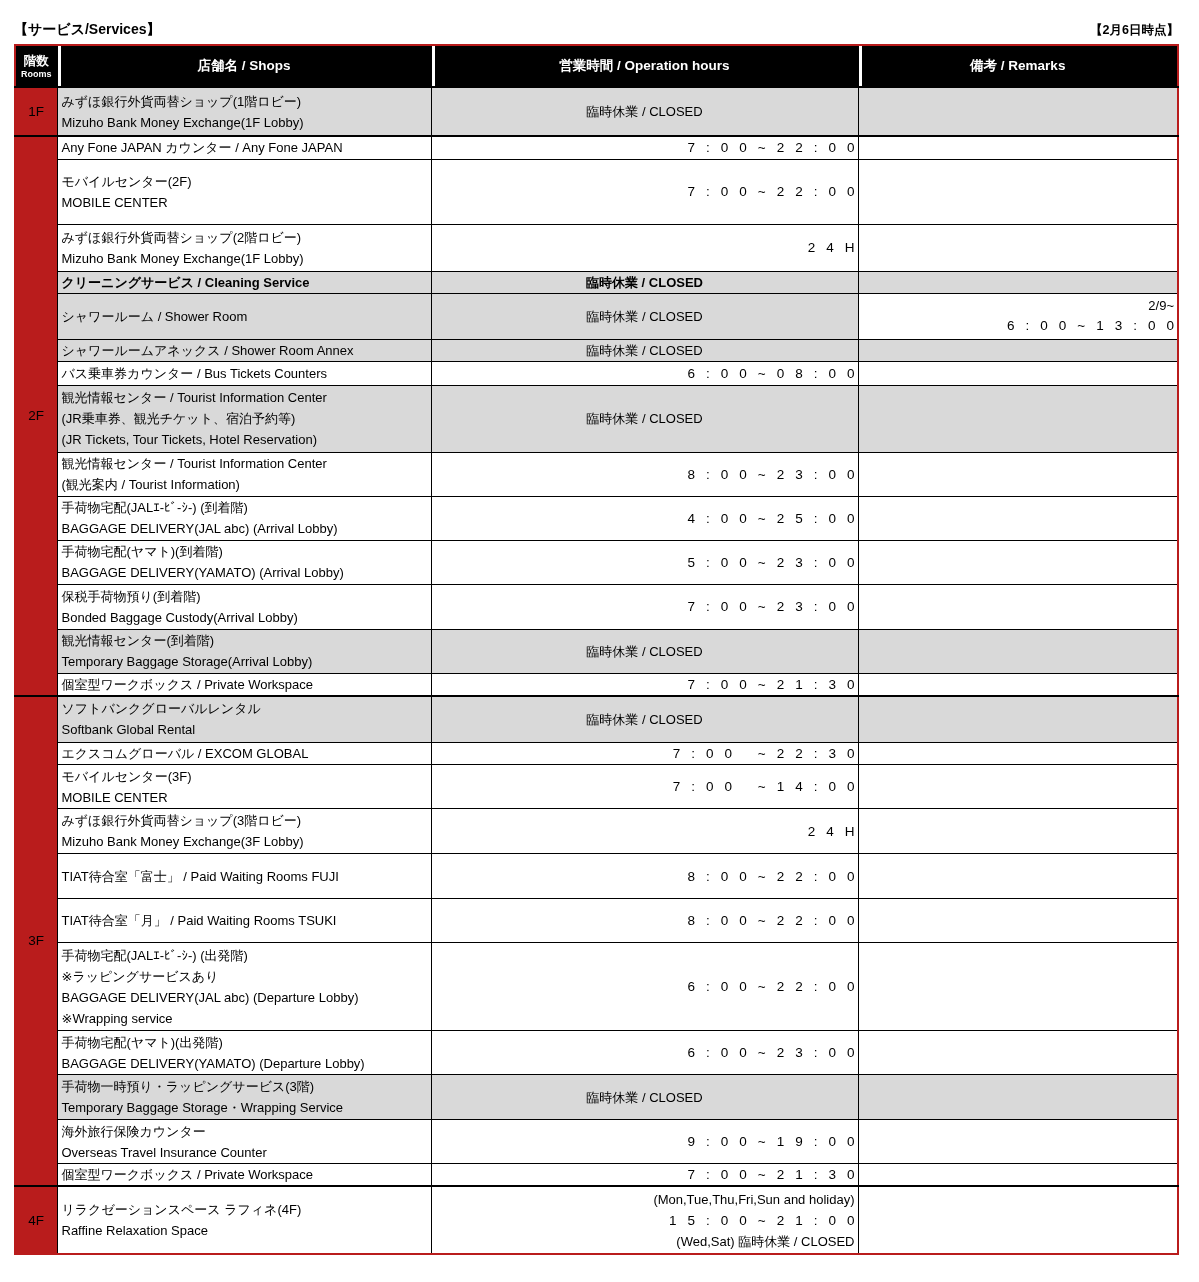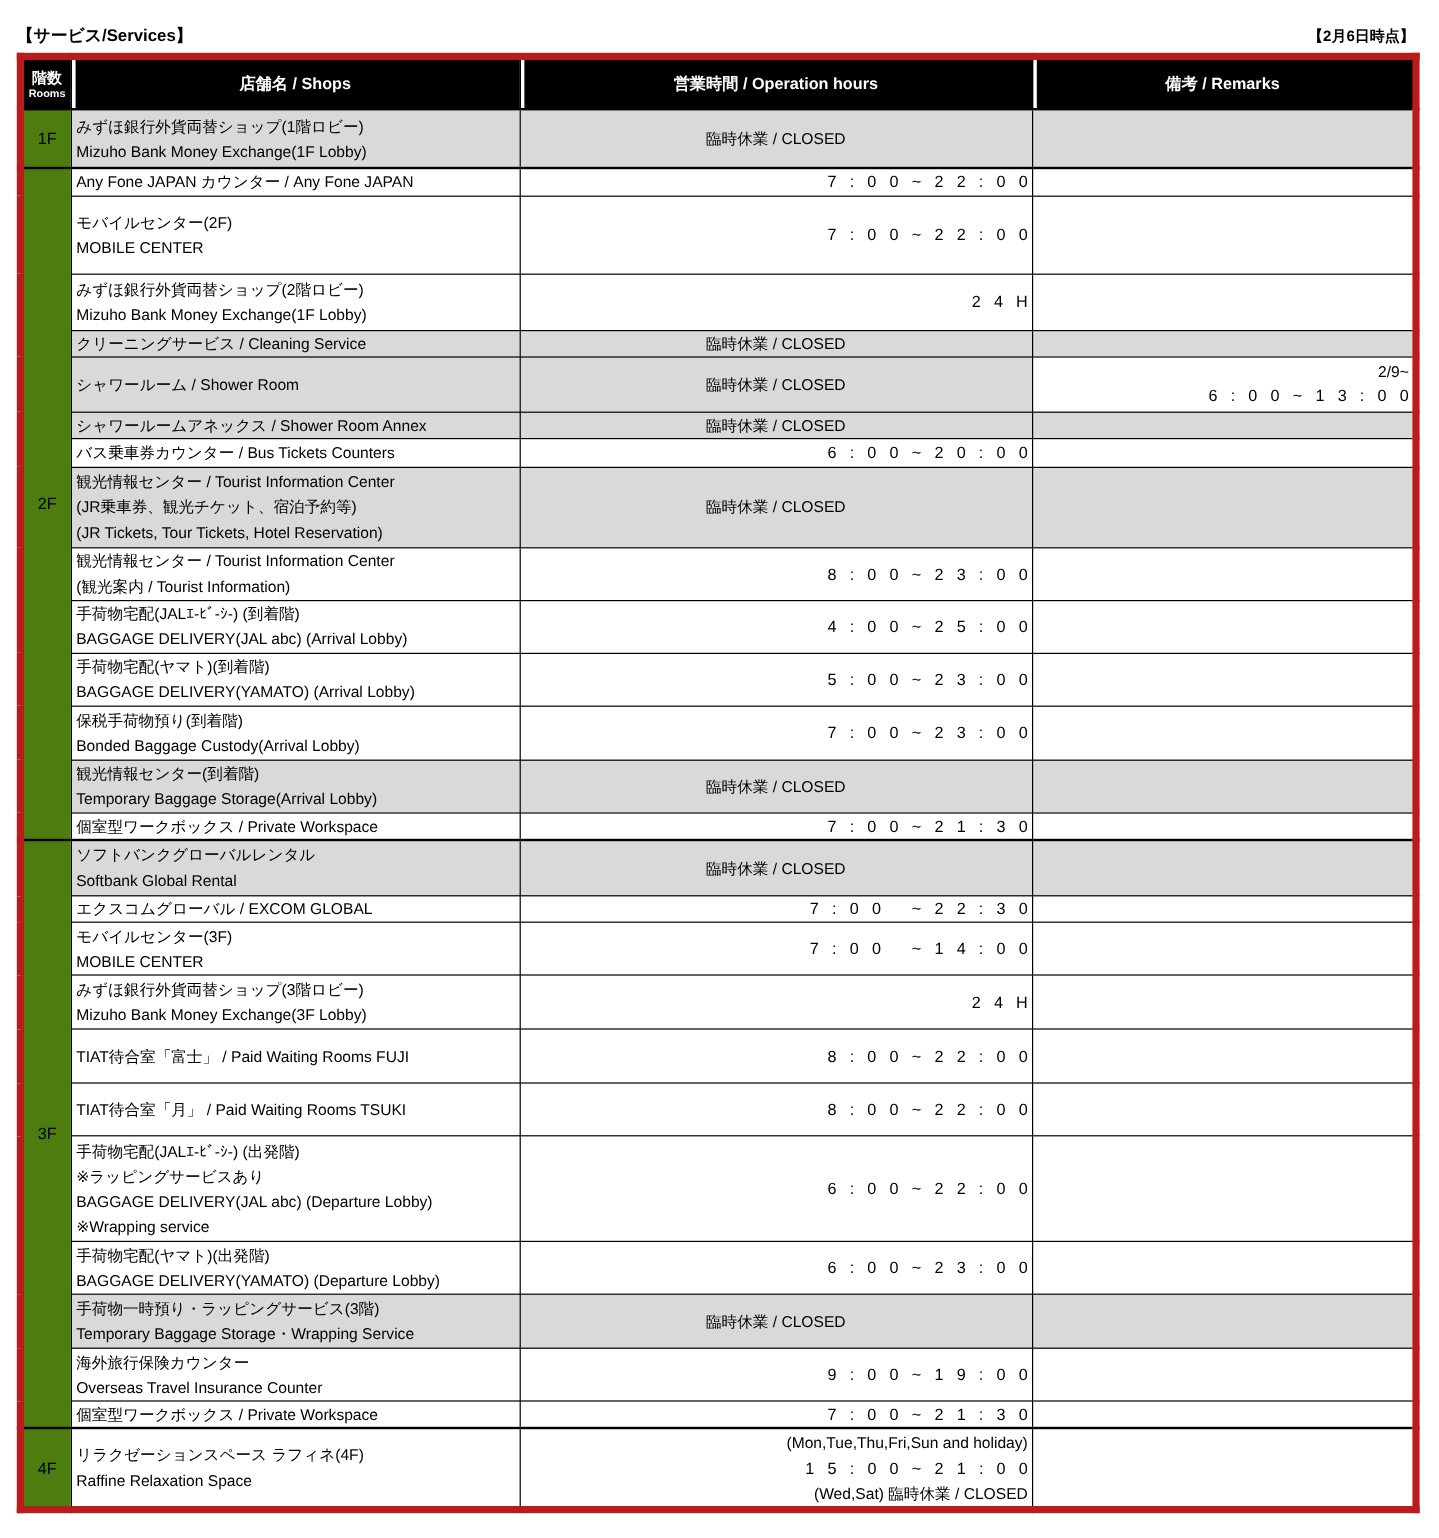--- a/index.html
+++ b/index.html
@@ -15,41 +15,41 @@
   }
   .subtitle-row{
     display:flex;justify-content:space-between;align-items:flex-end;
     margin-top:9px;margin-bottom:5px;
   }
   .section-label{font-size:14px;font-weight:600;}
   .as-of{font-size:12.5px;font-weight:600;}
   table.services{
     border-collapse:collapse;table-layout:fixed;
     width:1163px;
-    border:6px solid #b91c1c;
+    border:2px solid #b91c1c;
     padding-left:28px;
   }
   col.c-floors{width:42px;}
   col.c-shops{width:374px;}
   col.c-hours{width:427px;}
   col.c-remarks{width:320px;}
   thead th{
     background:#000;color:#fff;border:1px solid #000;
     height:40px;vertical-align:middle;text-align:center;
     font-weight:700;font-size:13.5px;padding:0;
   }
   thead th.sep{box-shadow:inset 3px 0 0 #fff;}
   .fl-jp{font-size:12.5px;font-weight:700;line-height:15px;margin-top:2px;}
   .fl-en{font-size:9px;font-weight:700;line-height:11px;}
   td{
     border:1px solid #000;vertical-align:middle;
     font-size:13px;padding:0 3px;background:#fff;
   }
   td.gray{background:#d9d9d9;}
-  td.floor-cell{text-align:center;font-size:13.5px;background:#4d7c0f;}
+  td.floor-cell{text-align:center;font-size:13.5px;background:#b91c1c;}
   td.shop-cell{text-align:left;padding-left:4px;line-height:21px;}
   td.hours-cell{text-align:right;padding-right:3px;line-height:21px;}
   td.hours-cell.closed{text-align:center;}
   td.remarks-cell{text-align:right;padding-right:3px;line-height:20px;}
   .time{letter-spacing:11px;margin-right:-11px;font-size:13.5px;white-space:nowrap;}
   tr.section-start td{border-top:2px solid #000;}
 </style>
 </head>
 <body>
 
@@ -104,21 +104,21 @@
           <td class="remarks-cell"></td>
         </tr>
         <tr style="height: 47px;">
           <td class="shop-cell">
             <div>みずほ銀行外貨両替ショップ(2階ロビー)</div>
             <div>Mizuho Bank Money Exchange(1F Lobby)</div>
           </td>
           <td class="hours-cell"><span class="time">24H</span></td>
           <td class="remarks-cell"></td>
         </tr>
-        <tr style="height: 21px;">
+        <tr style="height: 21px; font-weight: bold;">
           <td class="shop-cell gray">
             <div>クリーニングサービス / Cleaning Service</div>
           </td>
           <td class="hours-cell closed gray">臨時休業 / CLOSED</td>
           <td class="remarks-cell gray"></td>
         </tr>
         <tr style="height: 46px;">
           <td class="shop-cell gray">
             <div>シャワールーム / Shower Room</div>
           </td>
@@ -132,21 +132,21 @@
           <td class="shop-cell gray">
             <div>シャワールームアネックス / Shower Room Annex</div>
           </td>
           <td class="hours-cell closed gray">臨時休業 / CLOSED</td>
           <td class="remarks-cell gray"></td>
         </tr>
         <tr style="height: 24px;">
           <td class="shop-cell">
             <div>バス乗車券カウンター / Bus Tickets Counters</div>
           </td>
-          <td class="hours-cell"><span class="time">6:00~20:00</span></td>
+          <td class="hours-cell"><span class="time">6:00~08:00</span></td>
           <td class="remarks-cell"></td>
         </tr>
         <tr style="height: 67px;">
           <td class="shop-cell gray">
             <div>観光情報センター / Tourist Information Center</div>
             <div>(JR乗車券、観光チケット、宿泊予約等)</div>
             <div>(JR Tickets, Tour Tickets, Hotel Reservation)</div>
           </td>
           <td class="hours-cell closed gray">臨時休業 / CLOSED</td>
           <td class="remarks-cell gray"></td>

